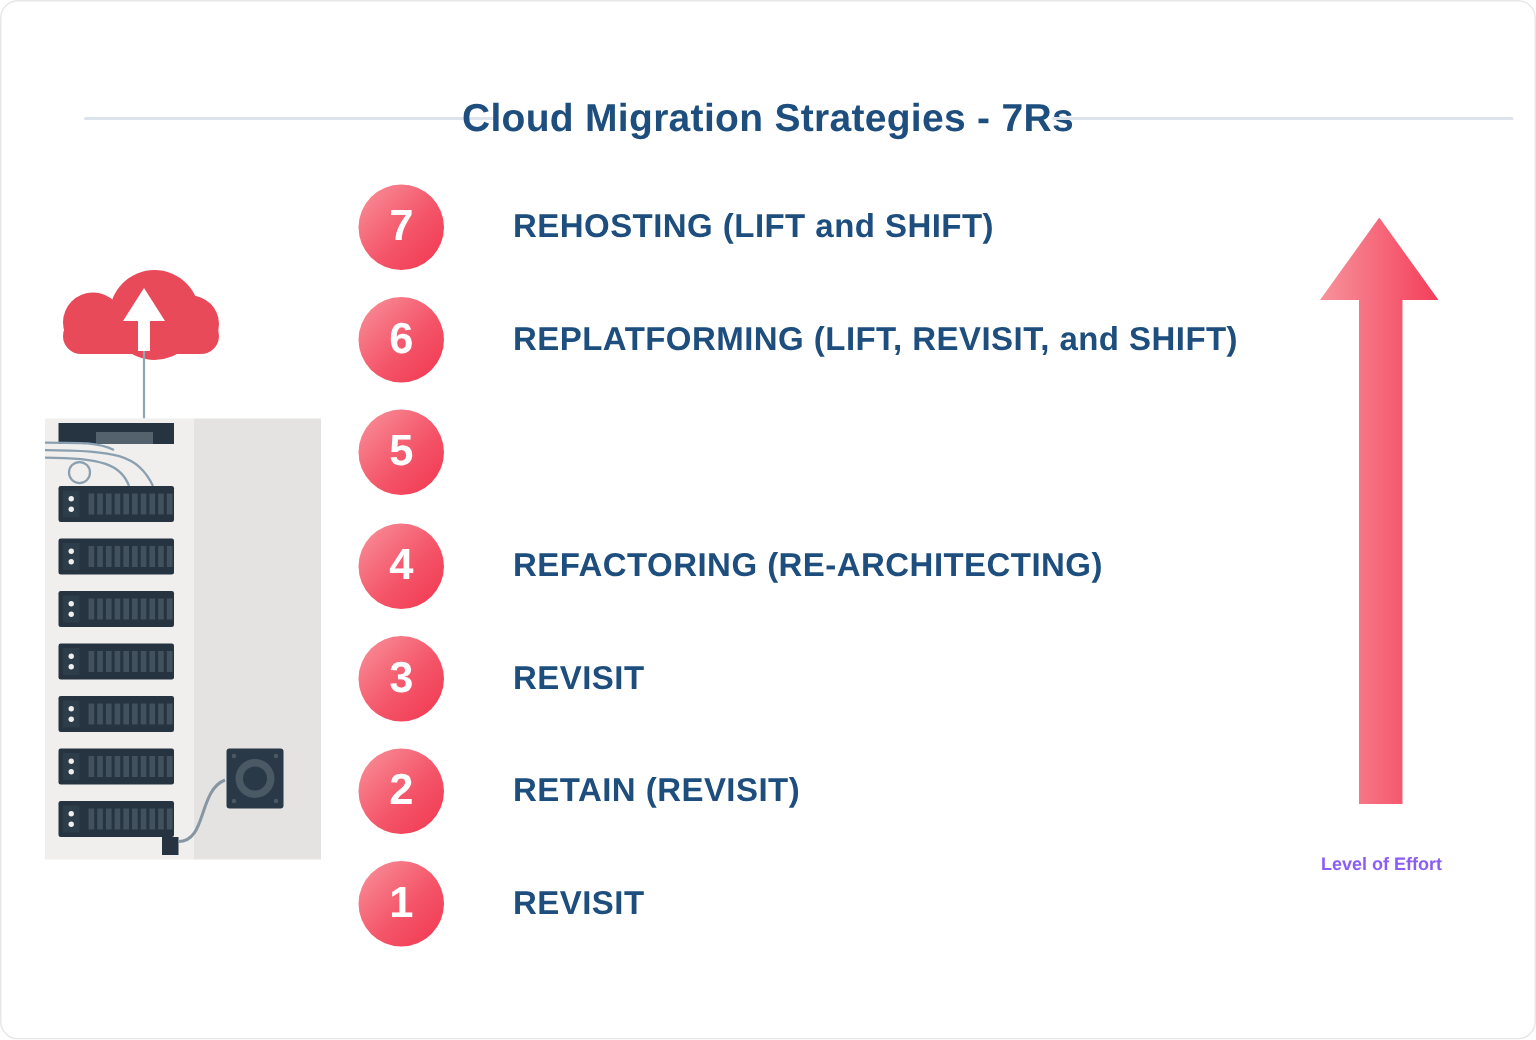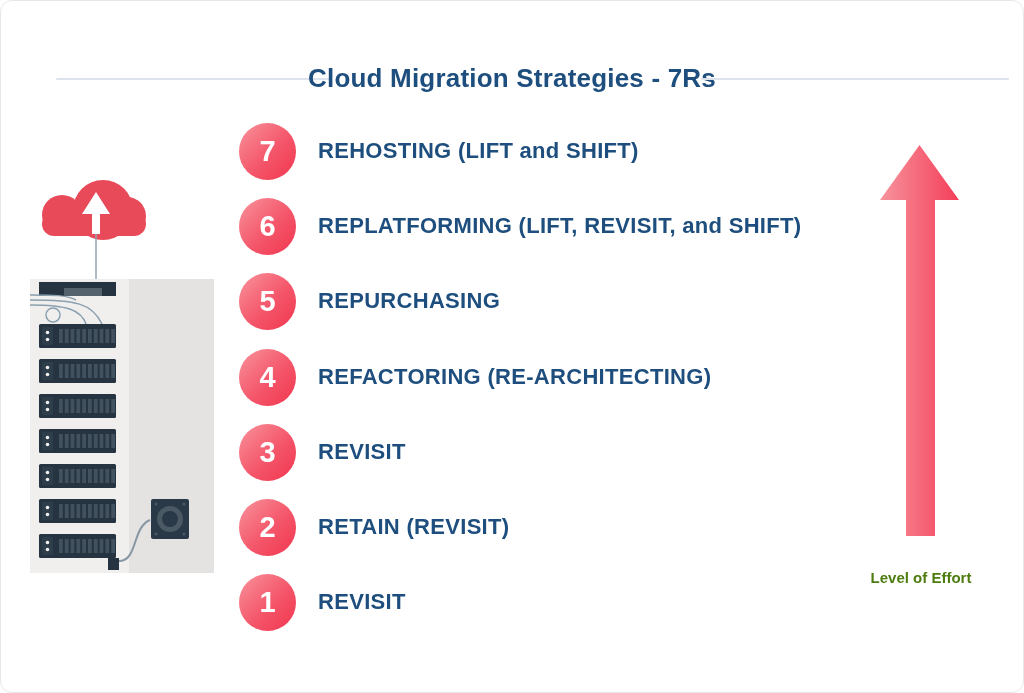--- a/index.html
+++ b/index.html
@@ -29,29 +29,29 @@
   
   .row{position:absolute;left:238px;height:58px;display:flex;align-items:center;}
   .num-circle{
     width:57px;height:57px;border-radius:50%;
     background:linear-gradient(135deg,#f9939c 0%,#f4566a 55%,#f1364f 100%);
     color:#ffffff;font-size:29px;font-weight:bold;
     display:flex;align-items:center;justify-content:center;
     flex:0 0 57px;
   }
   .row-label{
-    margin-left:22px;
+    margin-left:46px;
     font-size:22px;font-weight:bold;color:#1d4e7e;
     letter-spacing:0.3px;white-space:nowrap;
   }
   
   .effort-arrow{position:absolute;left:879px;top:144px;width:79px;height:391px;}
   .effort-label{
     position:absolute;left:820px;top:568px;width:200px;
-    text-align:center;font-size:15px;font-weight:bold;color:#4d7c0f;
+    text-align:center;font-size:12px;font-weight:bold;color:#8b5cf6;
   }
   
   .illustration{position:absolute;left:25px;top:168px;width:190px;height:408px;}
 </style>
 </head>
 <body>
 
 <div class="canvas">
 
   <div class="title-line left"></div>
@@ -61,21 +61,20 @@
   <div class="row" style="top:121px">
     <div class="num-circle">7</div>
     <div class="row-label">REHOSTING (LIFT and SHIFT)</div>
   </div>
   <div class="row" style="top:196px">
     <div class="num-circle">6</div>
     <div class="row-label">REPLATFORMING (LIFT, REVISIT, and SHIFT)</div>
   </div>
   <div class="row" style="top:271px">
     <div class="num-circle">5</div>
-    <div class="row-label">REPURCHASING</div>
   </div>
   <div class="row" style="top:347px">
     <div class="num-circle">4</div>
     <div class="row-label">REFACTORING (RE-ARCHITECTING)</div>
   </div>
   <div class="row" style="top:422px">
     <div class="num-circle">3</div>
     <div class="row-label">REVISIT</div>
   </div>
   <div class="row" style="top:497px">

